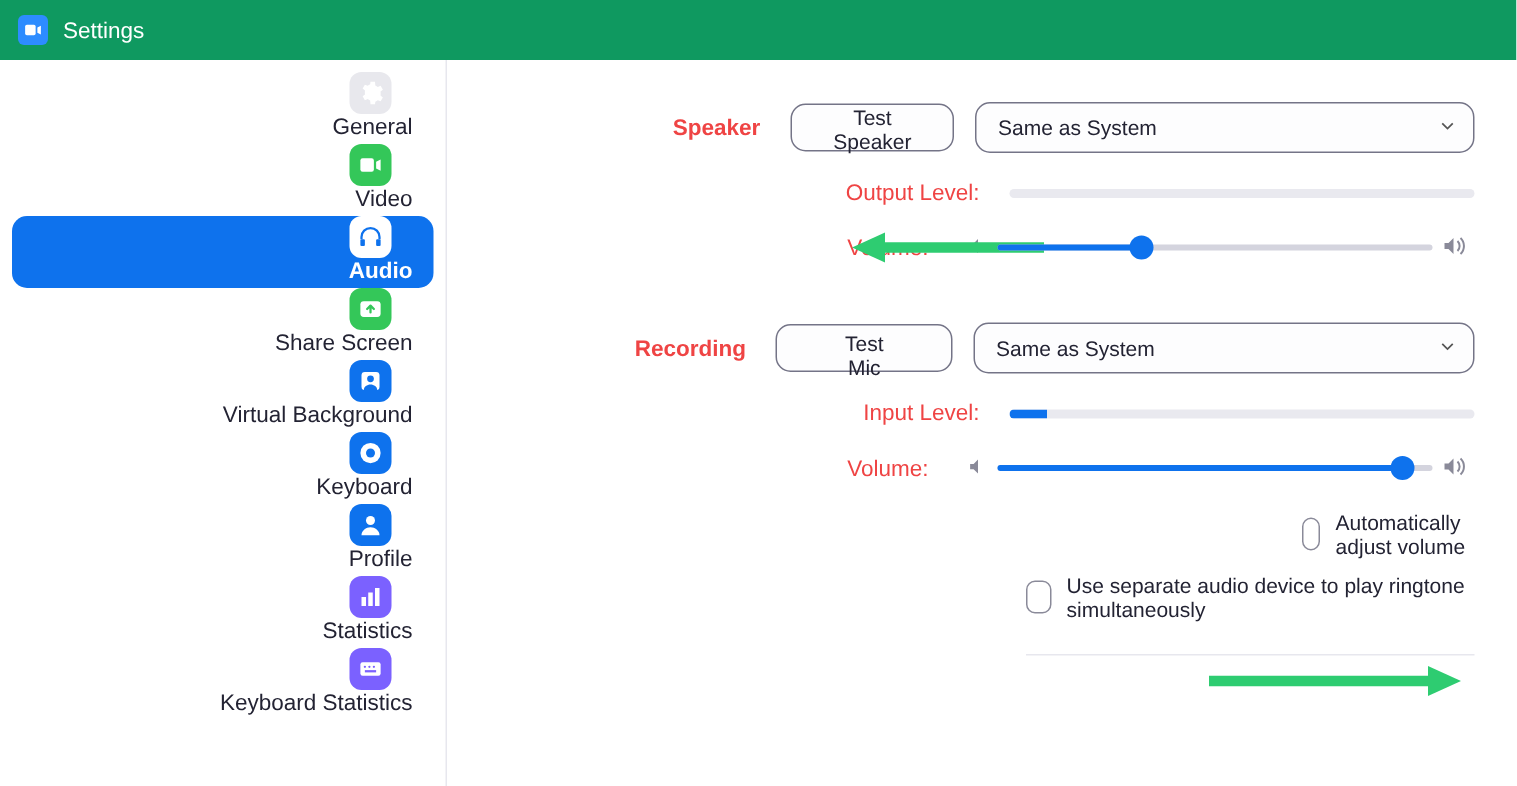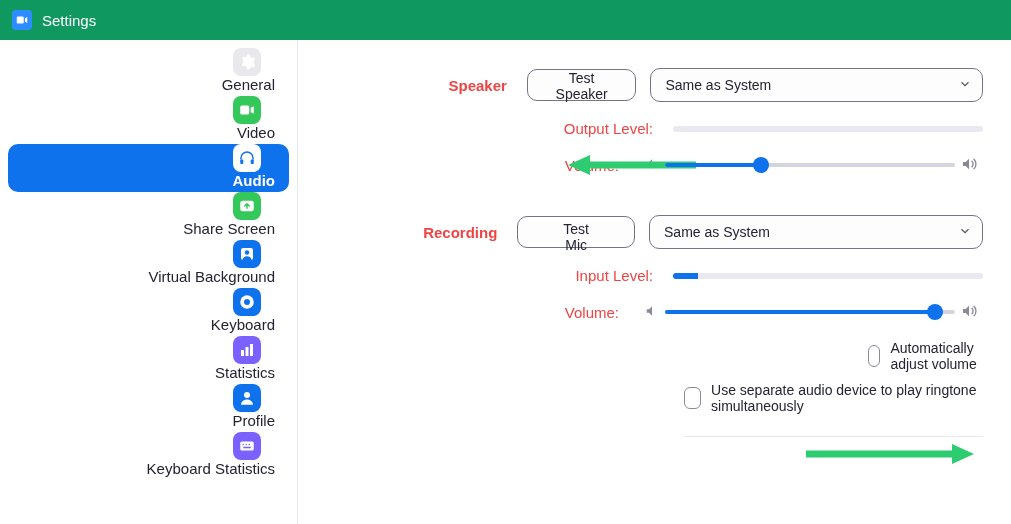--- a/index.html
+++ b/index.html
@@ -112,38 +112,38 @@
         <span class="icon-wrap" style="background:#0e72ed">
           <svg viewBox="0 0 24 24">
               <circle cx="12" cy="12" r="9" fill="#fff"></circle>
               <circle cx="12" cy="12" r="4" fill="#0e72ed"></circle>
             </svg>
         </span>
         <span class="label">Keyboard</span>
       </div>
 
       <div class="nav-item">
+        <span class="icon-wrap" style="background:#0e72ed">
+          <svg viewBox="0 0 24 24" fill="#fff">
+              <circle cx="12" cy="8" r="4"></circle>
+              <path d="M4 21c0-4 4-7 8-7s8 3 8 7"></path>
+            </svg>
+        </span>
+        <span class="label">Profile</span>
+      </div>
+
+      <div class="nav-item">
         <span class="icon-wrap" style="background:#7b61ff">
           <svg viewBox="0 0 24 24" fill="#fff">
               <rect x="4" y="12" width="4" height="8"></rect>
               <rect x="10" y="8" width="4" height="12"></rect>
               <rect x="16" y="4" width="4" height="16"></rect>
             </svg>
         </span>
         <span class="label">Statistics</span>
-      </div>
-
-      <div class="nav-item">
-        <span class="icon-wrap" style="background:#0e72ed">
-          <svg viewBox="0 0 24 24" fill="#fff">
-              <circle cx="12" cy="8" r="4"></circle>
-              <path d="M4 21c0-4 4-7 8-7s8 3 8 7"></path>
-            </svg>
-        </span>
-        <span class="label">Profile</span>
       </div>
 
       <div class="nav-item">
         <span class="icon-wrap" style="background:#7b61ff">
           <svg viewBox="0 0 24 24" fill="#fff">
               <rect x="3" y="6" width="18" height="12" rx="2"></rect>
               <circle cx="7" cy="10" r="1" fill="#7b61ff"></circle>
               <circle cx="11" cy="10" r="1" fill="#7b61ff"></circle>
               <circle cx="15" cy="10" r="1" fill="#7b61ff"></circle>
               <rect x="7" y="13" width="10" height="2" fill="#7b61ff"></rect>

